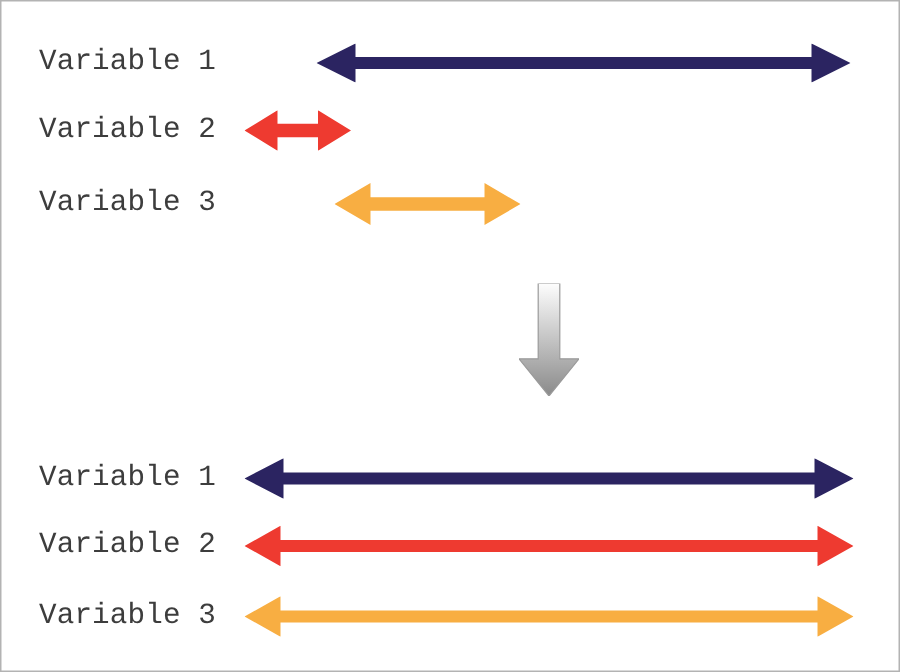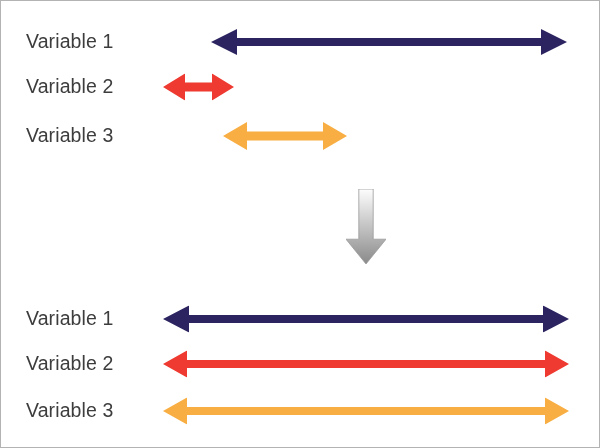--- a/index.html
+++ b/index.html
@@ -23,21 +23,21 @@
   .row {
     position: absolute;
     left: 0;
     width: 100%;
     height: 0;
   }
   .var-label {
     position: absolute;
     left: 25px;
     transform: translateY(-50%);
-    font-family: Liberation Sans, sans-serif;
+    font-family: Liberation Mono, monospace;
     font-size: 19.5px;
     line-height: 1;
     color: #3d3d3d;
     letter-spacing: 0.1px;
     white-space: nowrap;
   }
   .arrow-wrap {
     position: absolute;
     transform: translateY(-50%);
     line-height: 0;

